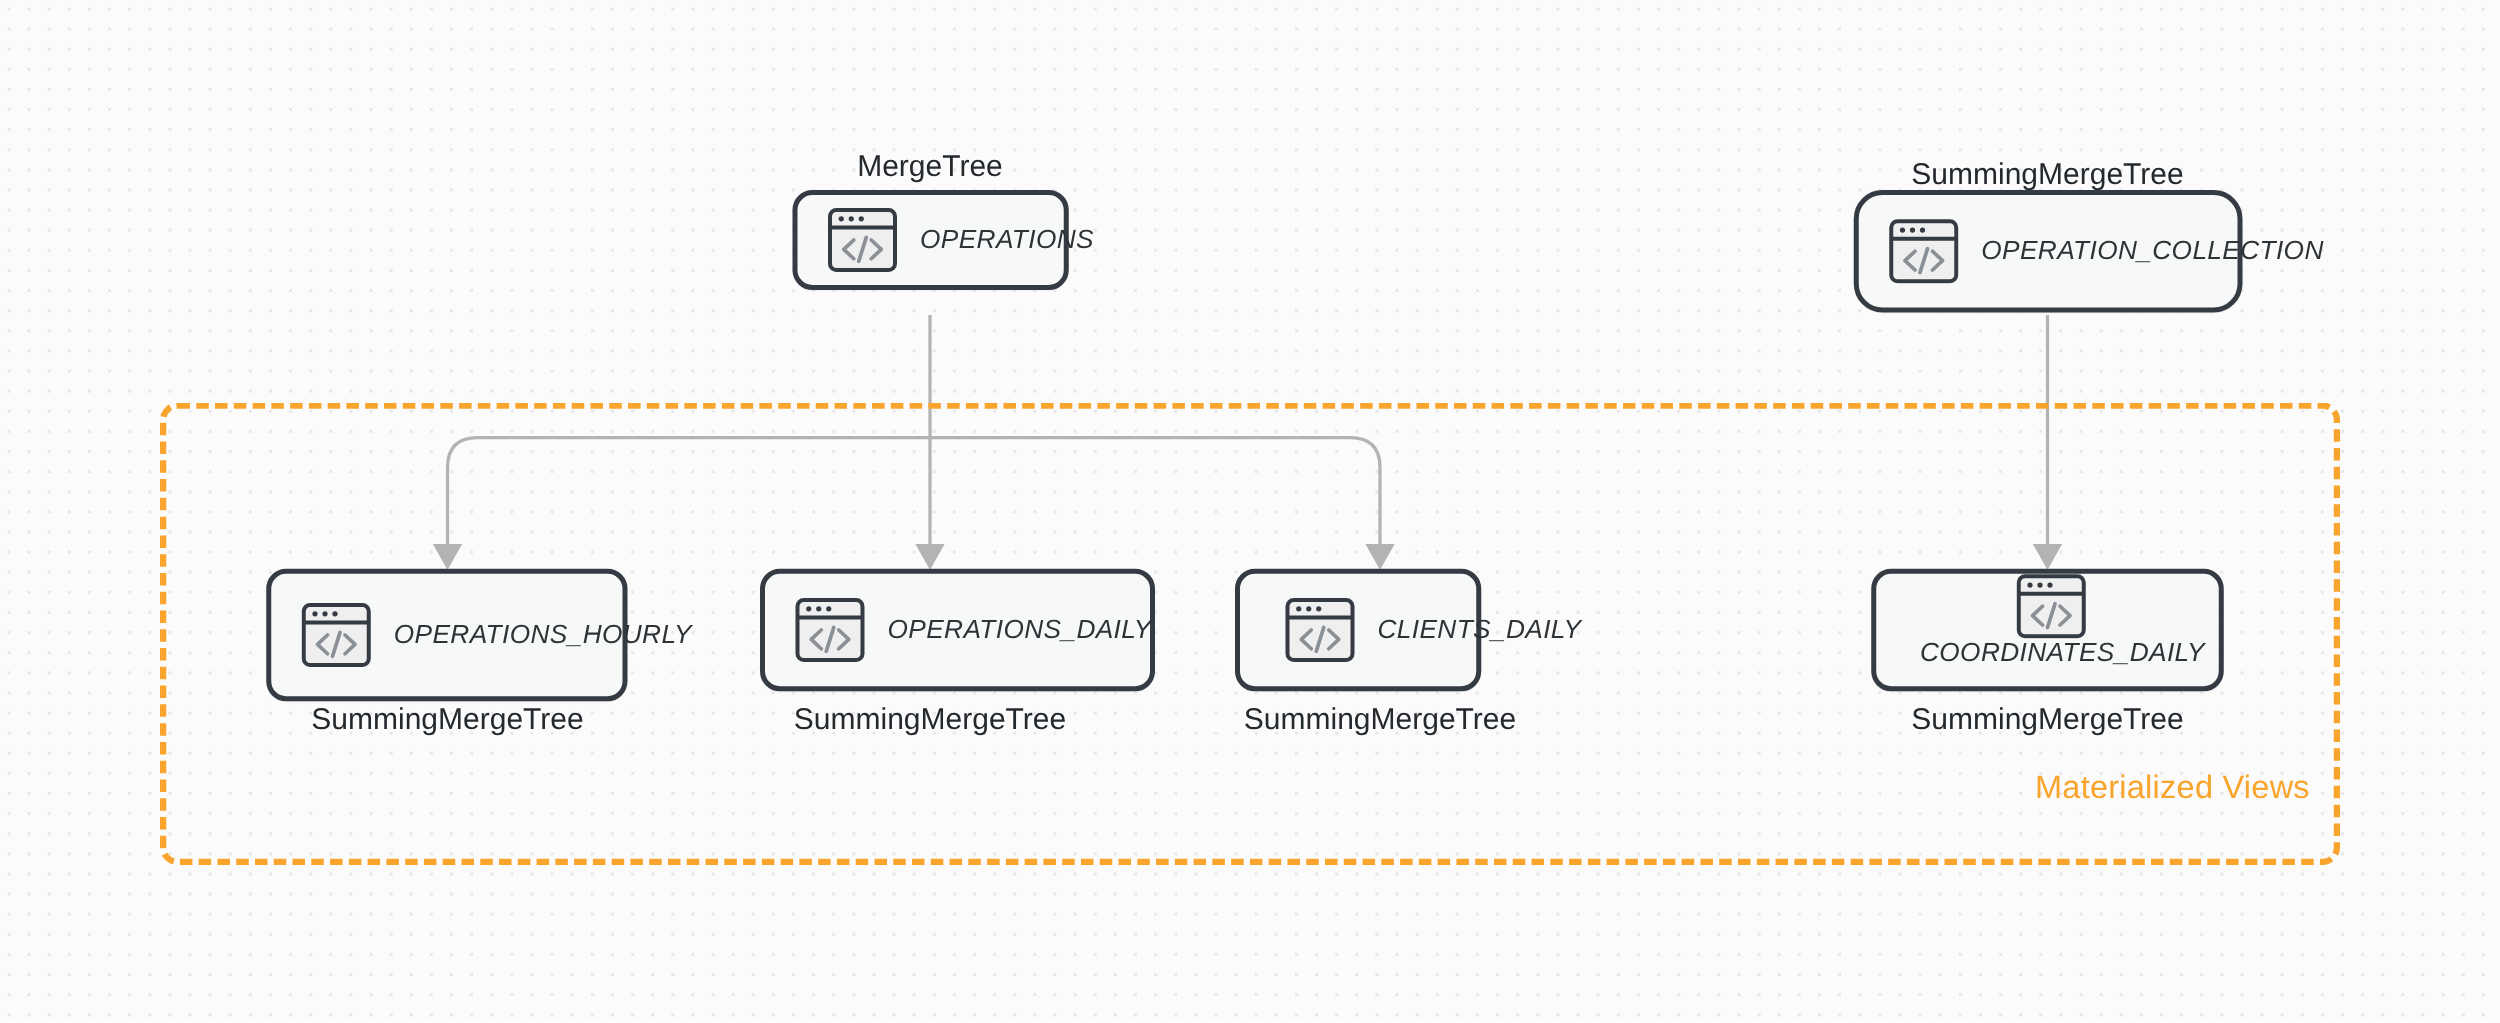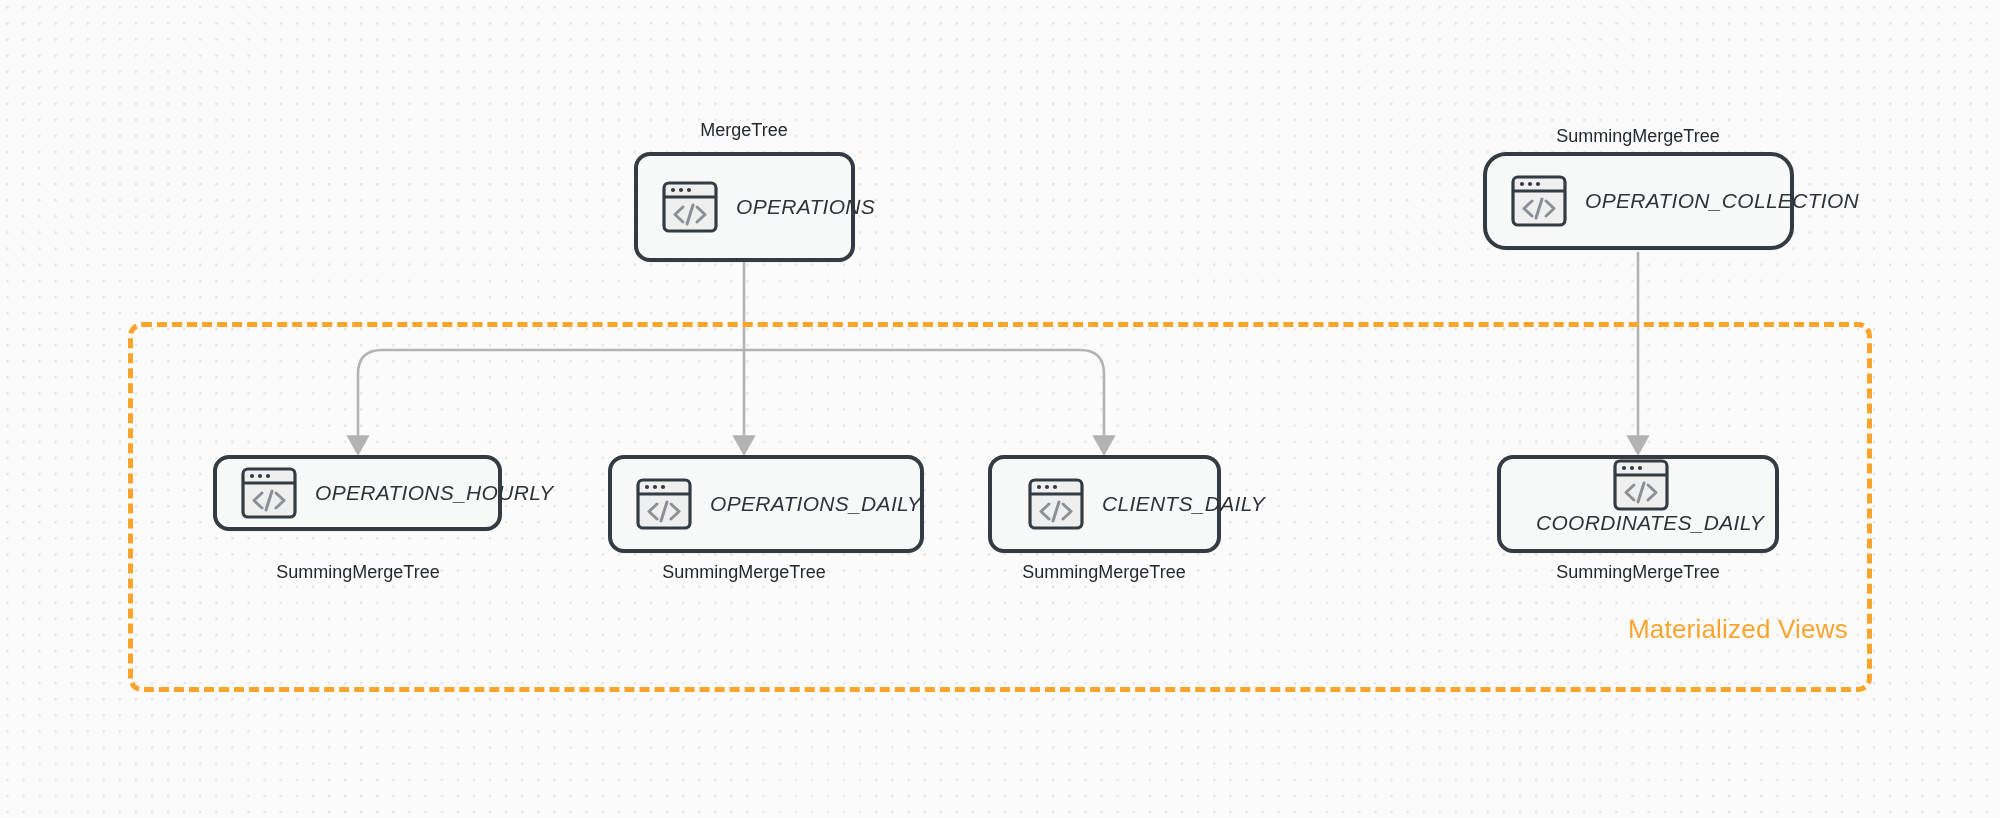--- a/index.html
+++ b/index.html
@@ -65,21 +65,21 @@
   .node-title {
     font-size: 21px;
     font-style: italic;
     color: #2e3338;
     letter-spacing: 0.3px;
     white-space: nowrap;
   }
   
   .caption {
     position: absolute;
-    font-size: 18px;
+    font-size: 24px;
     color: #24292e;
     white-space: nowrap;
     text-align: center;
     transform: translateX(-50%);
   }
 </style>
 </head>
 <body>
 
 <div id="canvas">
@@ -106,21 +106,21 @@
   <div class="group-label" style="left:1628px; top:614px;">Materialized Views</div>
 
   <div class="caption" style="left:744px; top:120px;">MergeTree</div>
   <div class="caption" style="left:1638px; top:126px;">SummingMergeTree</div>
 
   <div class="caption" style="left:358px; top:562px;">SummingMergeTree</div>
   <div class="caption" style="left:744px; top:562px;">SummingMergeTree</div>
   <div class="caption" style="left:1104px; top:562px;">SummingMergeTree</div>
   <div class="caption" style="left:1638px; top:562px;">SummingMergeTree</div>
 
-  <div class="node" style="left:634px; top:152px; width:221px; height:110px;">
+  <div class="node" style="left:634px; top:152px; width:221px; height:80px;">
     <span class="node-icon">
       <svg viewBox="0 0 56 52" xmlns="http://www.w3.org/2000/svg">
         <rect x="2" y="2" width="52" height="48" rx="5" ry="5" fill="#efefef" stroke="#353b43" stroke-width="3.2"></rect>
         <path d="M2,16 L54,16" stroke="#353b43" stroke-width="3.2"></path>
         <circle cx="11" cy="9" r="2.1" fill="#353b43"></circle>
         <circle cx="19" cy="9" r="2.1" fill="#353b43"></circle>
         <circle cx="27" cy="9" r="2.1" fill="#353b43"></circle>
         <path d="M21,26 L13,33.5 L21,41" fill="none" stroke="#8b9097" stroke-width="3" stroke-linecap="round" stroke-linejoin="round"></path>
         <path d="M35,26 L43,33.5 L35,41" fill="none" stroke="#8b9097" stroke-width="3" stroke-linecap="round" stroke-linejoin="round"></path>
         <path d="M31,24 L25,43" fill="none" stroke="#8b9097" stroke-width="3" stroke-linecap="round"></path>
@@ -138,21 +138,21 @@
         <circle cx="19" cy="9" r="2.1" fill="#353b43"></circle>
         <circle cx="27" cy="9" r="2.1" fill="#353b43"></circle>
         <path d="M21,26 L13,33.5 L21,41" fill="none" stroke="#8b9097" stroke-width="3" stroke-linecap="round" stroke-linejoin="round"></path>
         <path d="M35,26 L43,33.5 L35,41" fill="none" stroke="#8b9097" stroke-width="3" stroke-linecap="round" stroke-linejoin="round"></path>
         <path d="M31,24 L25,43" fill="none" stroke="#8b9097" stroke-width="3" stroke-linecap="round"></path>
       </svg>
     </span>
     <span class="node-title">OPERATION_COLLECTION</span>
   </div>
 
-  <div class="node" style="left:213px; top:455px; width:289px; height:76px;">
+  <div class="node" style="left:213px; top:455px; width:289px; height:106px;">
     <span class="node-icon">
       <svg viewBox="0 0 56 52" xmlns="http://www.w3.org/2000/svg">
         <rect x="2" y="2" width="52" height="48" rx="5" ry="5" fill="#efefef" stroke="#353b43" stroke-width="3.2"></rect>
         <path d="M2,16 L54,16" stroke="#353b43" stroke-width="3.2"></path>
         <circle cx="11" cy="9" r="2.1" fill="#353b43"></circle>
         <circle cx="19" cy="9" r="2.1" fill="#353b43"></circle>
         <circle cx="27" cy="9" r="2.1" fill="#353b43"></circle>
         <path d="M21,26 L13,33.5 L21,41" fill="none" stroke="#8b9097" stroke-width="3" stroke-linecap="round" stroke-linejoin="round"></path>
         <path d="M35,26 L43,33.5 L35,41" fill="none" stroke="#8b9097" stroke-width="3" stroke-linecap="round" stroke-linejoin="round"></path>
         <path d="M31,24 L25,43" fill="none" stroke="#8b9097" stroke-width="3" stroke-linecap="round"></path>
@@ -170,21 +170,21 @@
         <circle cx="19" cy="9" r="2.1" fill="#353b43"></circle>
         <circle cx="27" cy="9" r="2.1" fill="#353b43"></circle>
         <path d="M21,26 L13,33.5 L21,41" fill="none" stroke="#8b9097" stroke-width="3" stroke-linecap="round" stroke-linejoin="round"></path>
         <path d="M35,26 L43,33.5 L35,41" fill="none" stroke="#8b9097" stroke-width="3" stroke-linecap="round" stroke-linejoin="round"></path>
         <path d="M31,24 L25,43" fill="none" stroke="#8b9097" stroke-width="3" stroke-linecap="round"></path>
       </svg>
     </span>
     <span class="node-title">OPERATIONS_DAILY</span>
   </div>
 
-  <div class="node" style="left:988px; top:455px; width:233px; height:98px;padding-left:36px;">
+  <div class="node" style="left:988px; top:455px; width:197px; height:98px;padding-left:36px;">
     <span class="node-icon">
       <svg viewBox="0 0 56 52" xmlns="http://www.w3.org/2000/svg">
         <rect x="2" y="2" width="52" height="48" rx="5" ry="5" fill="#efefef" stroke="#353b43" stroke-width="3.2"></rect>
         <path d="M2,16 L54,16" stroke="#353b43" stroke-width="3.2"></path>
         <circle cx="11" cy="9" r="2.1" fill="#353b43"></circle>
         <circle cx="19" cy="9" r="2.1" fill="#353b43"></circle>
         <circle cx="27" cy="9" r="2.1" fill="#353b43"></circle>
         <path d="M21,26 L13,33.5 L21,41" fill="none" stroke="#8b9097" stroke-width="3" stroke-linecap="round" stroke-linejoin="round"></path>
         <path d="M35,26 L43,33.5 L35,41" fill="none" stroke="#8b9097" stroke-width="3" stroke-linecap="round" stroke-linejoin="round"></path>
         <path d="M31,24 L25,43" fill="none" stroke="#8b9097" stroke-width="3" stroke-linecap="round"></path>

